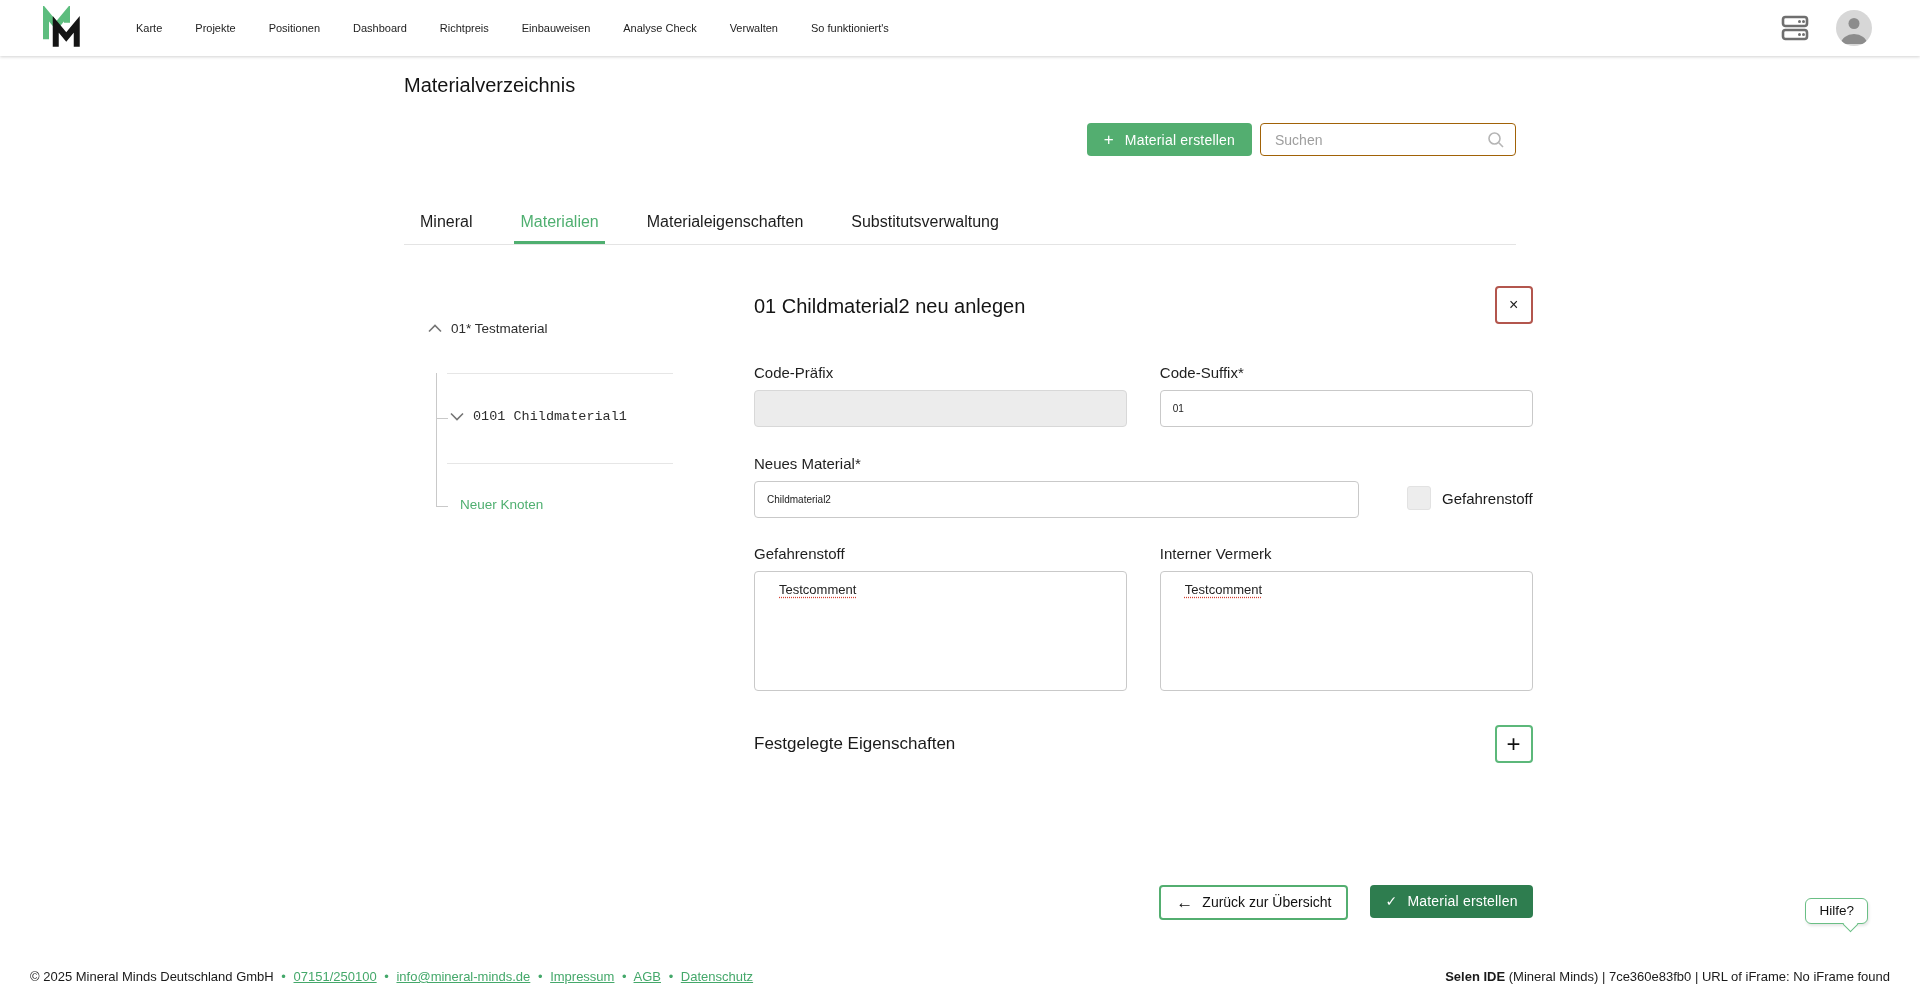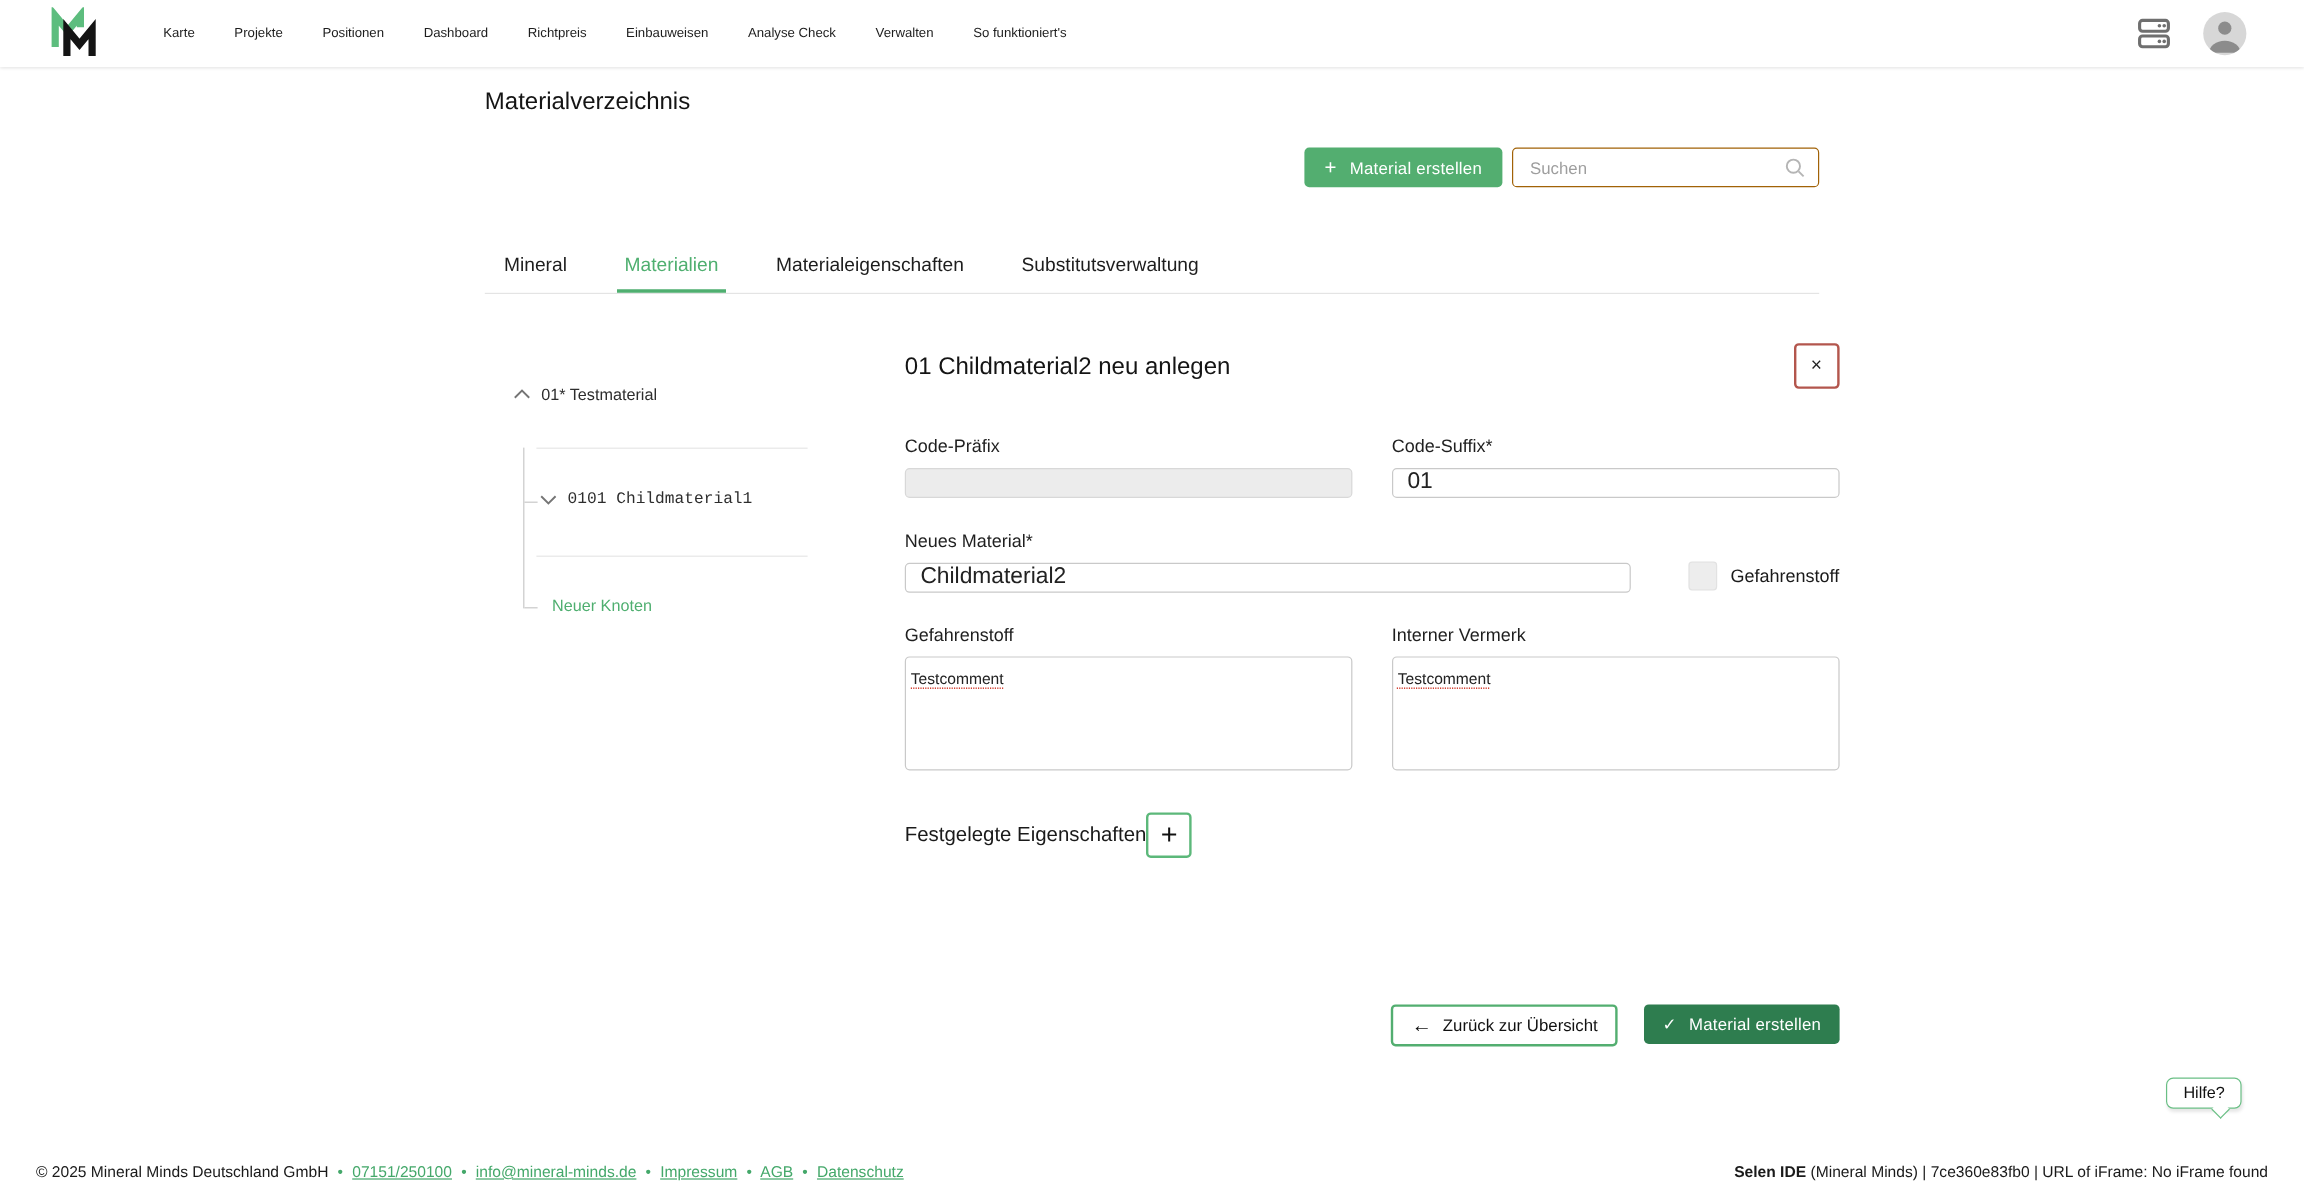--- a/index.html
+++ b/index.html
@@ -67,35 +67,35 @@
     width:38px; height:38px; border:2px solid #b3564d; border-radius:4px;
     background:#fff; color:#222; font-size:16px; line-height:1; cursor:pointer;
     display:flex; align-items:center; justify-content:center; font-family:inherit;
   }
   .grid2 { display:grid; grid-template-columns:1fr 1fr; column-gap:33px; }
   .mt29 { margin-top:29px; }
   .mt28 { margin-top:28px; }
   .mt27 { margin-top:27px; }
   .field-label { font-size:15px; color:#1f1f1f; display:block; margin-bottom:9px; }
   .input {
-    height:25px; border:1px solid #c9c9c9; border-radius:4px; width:100%;
-    padding:0 12px; font-size:19px; color:#222; font-family:inherit; outline:none; background:#fff;
+    height:37px; border:1px solid #c9c9c9; border-radius:4px; width:100%;
+    padding:0 12px; font-size:10px; color:#222; font-family:inherit; outline:none; background:#fff;
   }
   .input:disabled { background:#ececec; border-color:#d8d8d8; }
   .material-row { display:flex; align-items:center; }
   .material-field { width:605px; flex:0 0 605px; }
   .hazard-group { display:flex; align-items:center; margin-left:48px; margin-top:24px; cursor:pointer; }
   .checkbox { width:24px; height:24px; background:#ededed; border:1px solid #e2e2e2; border-radius:3px; }
   .hazard-label { font-size:15px; margin-left:11px; color:#1a1a1a; }
   textarea.tarea {
-    width:100%; height:95px; border:1px solid #c9c9c9; border-radius:4px;
-    padding:10px 4px; font-size:13px; color:#222; font-family:inherit; resize:none; outline:none;
+    width:100%; height:120px; border:1px solid #c9c9c9; border-radius:4px;
+    padding:10px 24px; font-size:13px; color:#222; font-family:inherit; resize:none; outline:none;
     text-decoration:underline dotted #d23f31; text-underline-offset:3px;
   }
-  .props-row { display:flex; justify-content:flex-start; align-items:center; margin-top:30px; }
+  .props-row { display:flex; justify-content:space-between; align-items:center; margin-top:30px; }
   .props-heading { font-size:17px; color:#1a1a1a; }
   .btn-add {
     width:38px; height:38px; border:2px solid #5cb87a; border-radius:4px;
     background:#fff; color:#111; font-size:24px; font-weight:300; line-height:1;
     display:flex; align-items:center; justify-content:center; cursor:pointer; font-family:inherit;
   }
   .actions { display:flex; justify-content:flex-end; gap:22px; margin-top:122px; }
   .btn-back {
     height:35px; border:2px solid #53ae70; background:#fff; border-radius:4px;
     font-size:14px; color:#111; padding:0 15px; display:flex; align-items:center; gap:9px;

